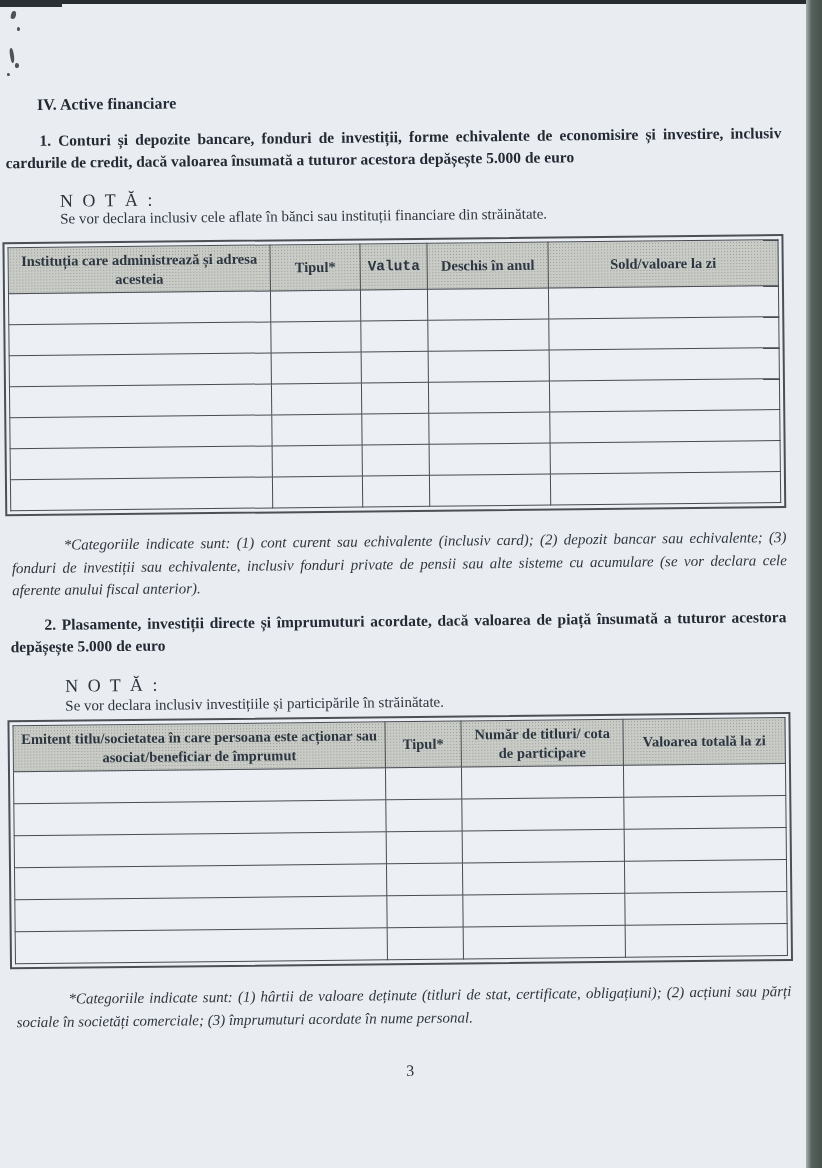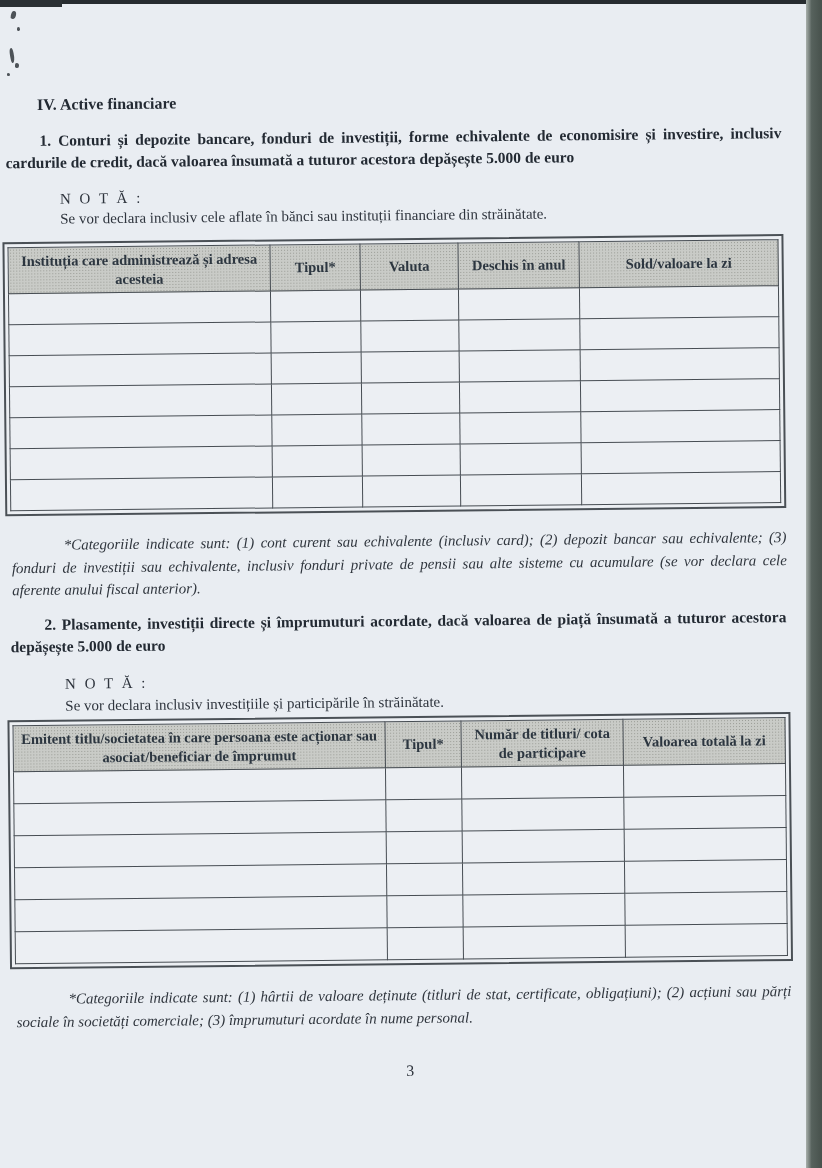--- a/index.html
+++ b/index.html
@@ -26,21 +26,21 @@
 
   .content { position:absolute; left:0; top:0; width:822px; height:1168px;
              transform:rotate(-0.6deg); transform-origin:411px 580px; }
 
   .abs { position:absolute; }
   .section-title { left:42px; top:92px; font-weight:bold; font-size:16px; color:#232a33; }
   .para { left:10px; width:776px; font-weight:bold; font-size:15.5px; line-height:22px;
           text-align:justify; text-indent:34px; color:#232a33; }
   .para1 { top:126px; }
   .para2 { top:610px; }
-  .nota-label { font-size:15px; letter-spacing:2.5px; color:#2e343d; }
+  .nota-label { font-size:18px; letter-spacing:2.5px; color:#2e343d; }
   .nota1-label { left:64px; top:187px; }
   .nota2-label { left:64px; top:672px; }
   .nota-text { font-size:15px; color:#2e343d; }
   .nota1-text { left:64px; top:207px; }
   .nota2-text { left:64px; top:694px; }
 
   .tbl-wrap { position:absolute; border:2px solid #4a5056; padding:3px; background:#eceff3; }
   .tbl-wrap1 { left:6px; top:238px; width:781px; }
   .tbl-wrap2 { left:6px; top:716px; width:783px; }
   table { border-collapse:collapse; width:100%; table-layout:fixed; }
@@ -51,21 +51,21 @@
     background-color:#c9cbc7;
     background-image:radial-gradient(circle,#9a9c96 22%,rgba(0,0,0,0) 26%);
     background-size:3px 3px;
   }
   #table1 th { height:46px; }
   #table2 th { height:46px; }
   #table1 td { height:31px; }
   #table2 td { height:32px; }
   #table1 th:nth-child(1){ width:262px; }
   #table1 th:nth-child(2){ width:90px; }
-  #table1 th:nth-child(3){ width:98px; }
+  #table1 th:nth-child(3){ width:67px;font-family:Liberation Mono, monospace; }
   #table1 th:nth-child(4){ width:121px; }
   #table2 th:nth-child(1){ width:372px; }
   #table2 th:nth-child(2){ width:76px; }
   #table2 th:nth-child(3){ width:162px; }
   .footnote { left:12px; width:775px; font-style:italic; font-size:15px; line-height:22.5px;
               text-align:justify; text-indent:52px; color:#30363e; }
   .footnote1 { top:530px; }
   .footnote2 { top:984px; }
   .page-number { left:0; top:1062px; width:810px; text-align:center; font-size:16px; color:#2e343d; }
 </style>

